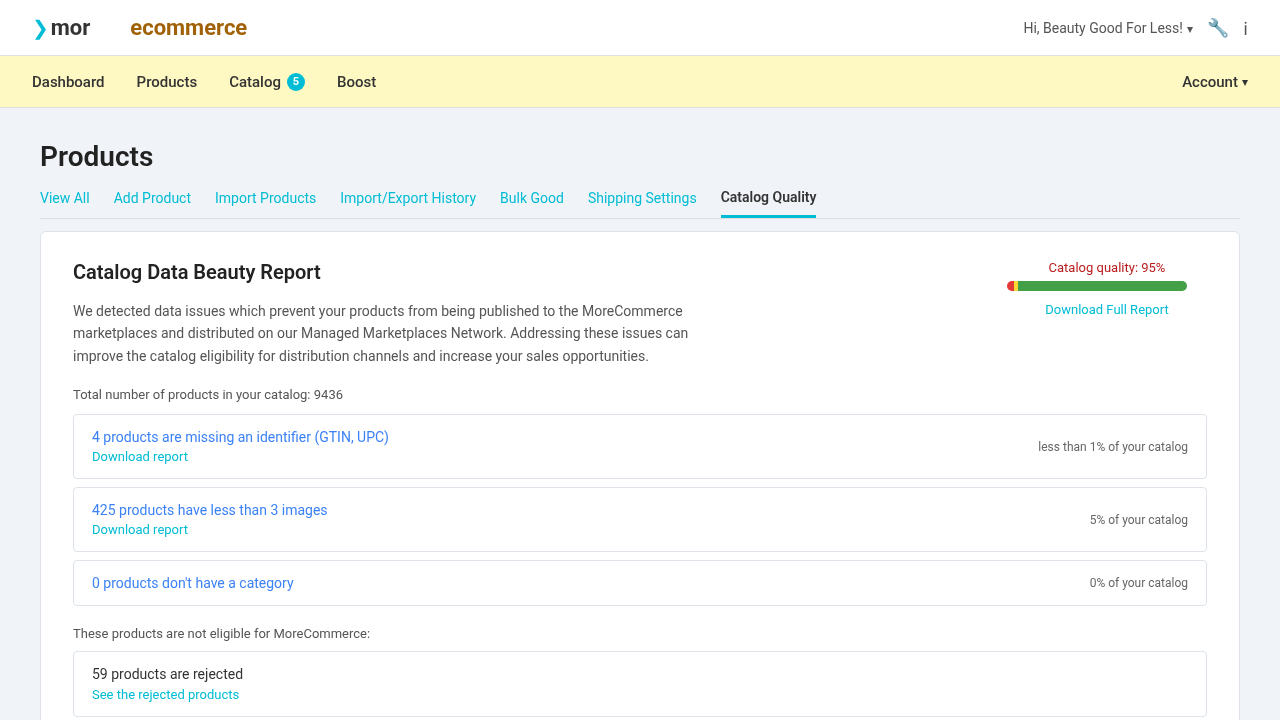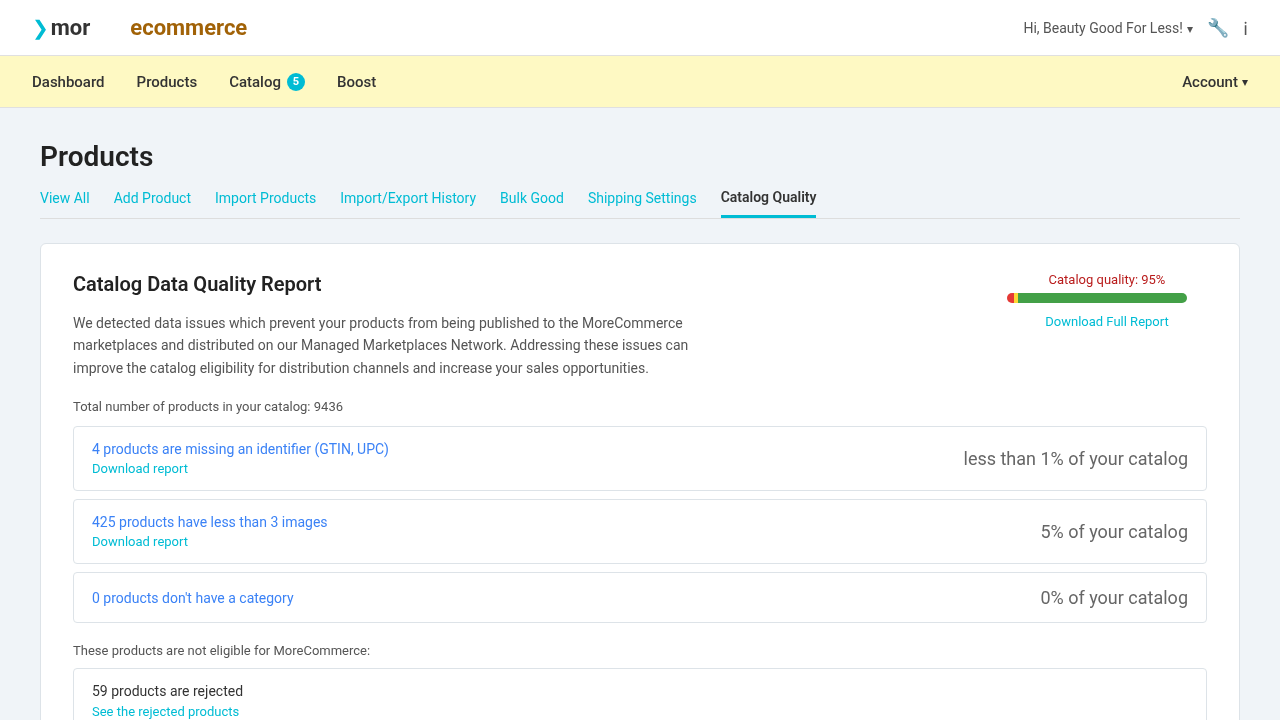--- a/index.html
+++ b/index.html
@@ -24,21 +24,21 @@
     .nav-item { font-size: 15px; font-weight: 500; color: #333; text-decoration: none; cursor: pointer; display: flex; align-items: center; gap: 6px; padding: 16px 0; }
     .nav-badge { background: #00bcd4; color: #fff; font-size: 11px; border-radius: 50%; width: 18px; height: 18px; display: flex; align-items: center; justify-content: center; font-weight: 700; }
     .nav-account { display: flex; align-items: center; gap: 4px; font-size: 15px; font-weight: 500; color: #333; cursor: pointer; }
     .nav-account .chevron { font-size: 12px; }
 
     
     .page-content { padding: 32px 40px; }
     .page-title { font-size: 28px; font-weight: 600; color: #222; margin-bottom: 16px; }
 
     
-    .sub-nav { display: flex; align-items: center; gap: 24px; margin-bottom: 24px; border-bottom: 1px solid #ddd; padding-bottom: 0; }
+    .sub-nav { display: flex; align-items: center; gap: 24px; margin-bottom: 12px; border-bottom: 1px solid #ddd; padding-bottom: 0; }
     .sub-nav-item { font-size: 14px; color: #00bcd4; text-decoration: none; cursor: pointer; padding-bottom: 10px; border-bottom: 2px solid transparent; white-space: nowrap; }
     .sub-nav-item.active { color: #333; border-bottom: 3px solid #00bcd4; font-weight: 600; }
 
     
     .report-card { background: #fff; border: 1px solid #dde3e8; border-radius: 6px; padding: 28px 32px; }
     .report-title { font-size: 20px; font-weight: 600; color: #222; margin-bottom: 16px; }
     .report-intro { font-size: 14px; color: #555; line-height: 1.6; max-width: 640px; }
     .report-header-row { display: flex; align-items: flex-start; justify-content: space-between; }
     .report-right { text-align: center; min-width: 200px; }
     .catalog-quality-label { font-size: 13px; color: #b91c1c; margin-bottom: 6px; }
@@ -48,21 +48,21 @@
     .quality-bar-green { background: #43a047; height: 100%; }
     .download-full-report { color: #00bcd4; font-size: 13px; text-decoration: none; cursor: pointer; }
 
     .total-count { font-size: 13px; color: #555; margin-top: 20px; margin-bottom: 12px; }
 
     
     .issue-row { border: 1px solid #dde3e8; border-radius: 4px; padding: 14px 18px; margin-bottom: 8px; display: flex; align-items: center; justify-content: space-between; background: #fff; }
     .issue-left { display: flex; flex-direction: column; gap: 4px; }
     .issue-title { font-size: 14px; color: #3b82f6; font-weight: 400; }
     .issue-link { color: #00bcd4; font-size: 13px; text-decoration: none; cursor: pointer; }
-    .issue-percent { font-size: 18px; color: #666; }
+    .issue-percent { font-size: 12px; color: #666; }
 
     .section-label { font-size: 13px; color: #555; margin-top: 20px; margin-bottom: 10px; }
 
     .rejected-row { border: 1px solid #dde3e8; border-radius: 4px; padding: 14px 18px; background: #fff; }
     .rejected-title { font-size: 14px; color: #333; margin-bottom: 4px; }
     .rejected-link { color: #00bcd4; font-size: 13px; text-decoration: none; cursor: pointer; }
   </style>
 </head>
 <body>
 
@@ -108,21 +108,21 @@
     <a class="sub-nav-item">Import Products</a>
     <a class="sub-nav-item">Import/Export History</a>
     <a class="sub-nav-item">Bulk Good</a>
     <a class="sub-nav-item">Shipping Settings</a>
     <a class="sub-nav-item active">Catalog Quality</a>
   </div>
 
   <div class="report-card">
     <div class="report-header-row">
       <div>
-        <div class="report-title">Catalog Data Quality Report</div>
+        <div class="report-title">Catalog Data Beauty Report</div>
         <div class="report-intro">We detected data issues which prevent your products from being published to the MoreCommerce marketplaces and distributed on our Managed Marketplaces Network. Addressing these issues can improve the catalog eligibility for distribution channels and increase your sales opportunities.</div>
       </div>
       <div class="report-right">
         <div class="catalog-quality-label">Catalog quality: 95%</div>
         <div class="quality-bar-container">
           <div class="quality-bar-red" style="width:4%"></div>
           <div class="quality-bar-yellow" style="width:2%"></div>
           <div class="quality-bar-green" style="width:94%"></div>
         </div>
         <a class="download-full-report">Download Full Report</a>

